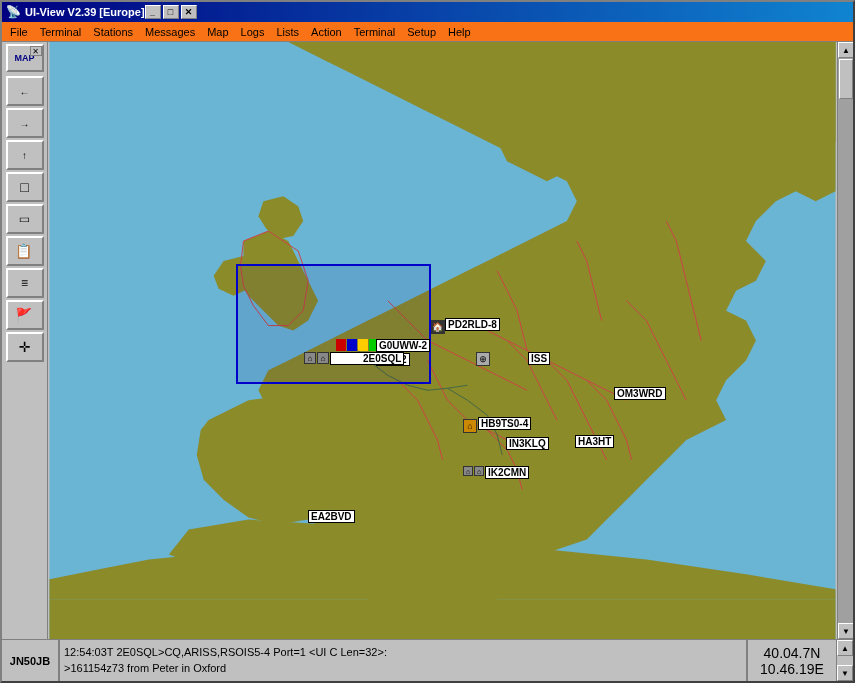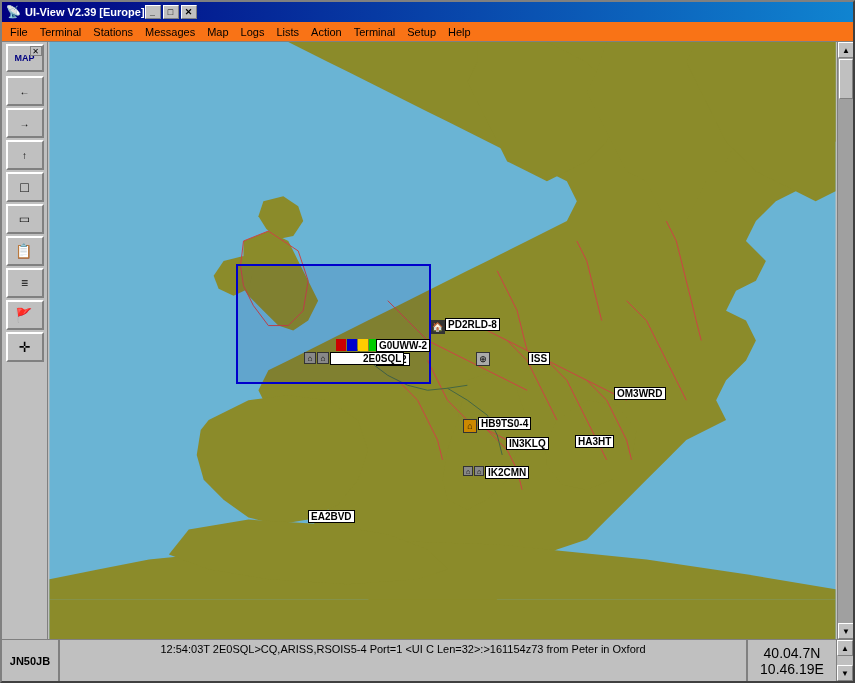--- a/index.html
+++ b/index.html
@@ -170,20 +170,21 @@
       font-size: 11px;
       font-weight: bold;
       flex-shrink: 0;
     }
     #status-text {
       flex: 1;
       padding: 2px 4px;
       font-size: 11px;
       line-height: 1.4;
       display: flex;
+      flex-direction: column;
       justify-content: center;
     }
     #status-coords {
       width: 90px;
       border-left: 2px solid #808080;
       display: flex;
       flex-direction: column;
       align-items: center;
       justify-content: center;
       font-size: 14px;

